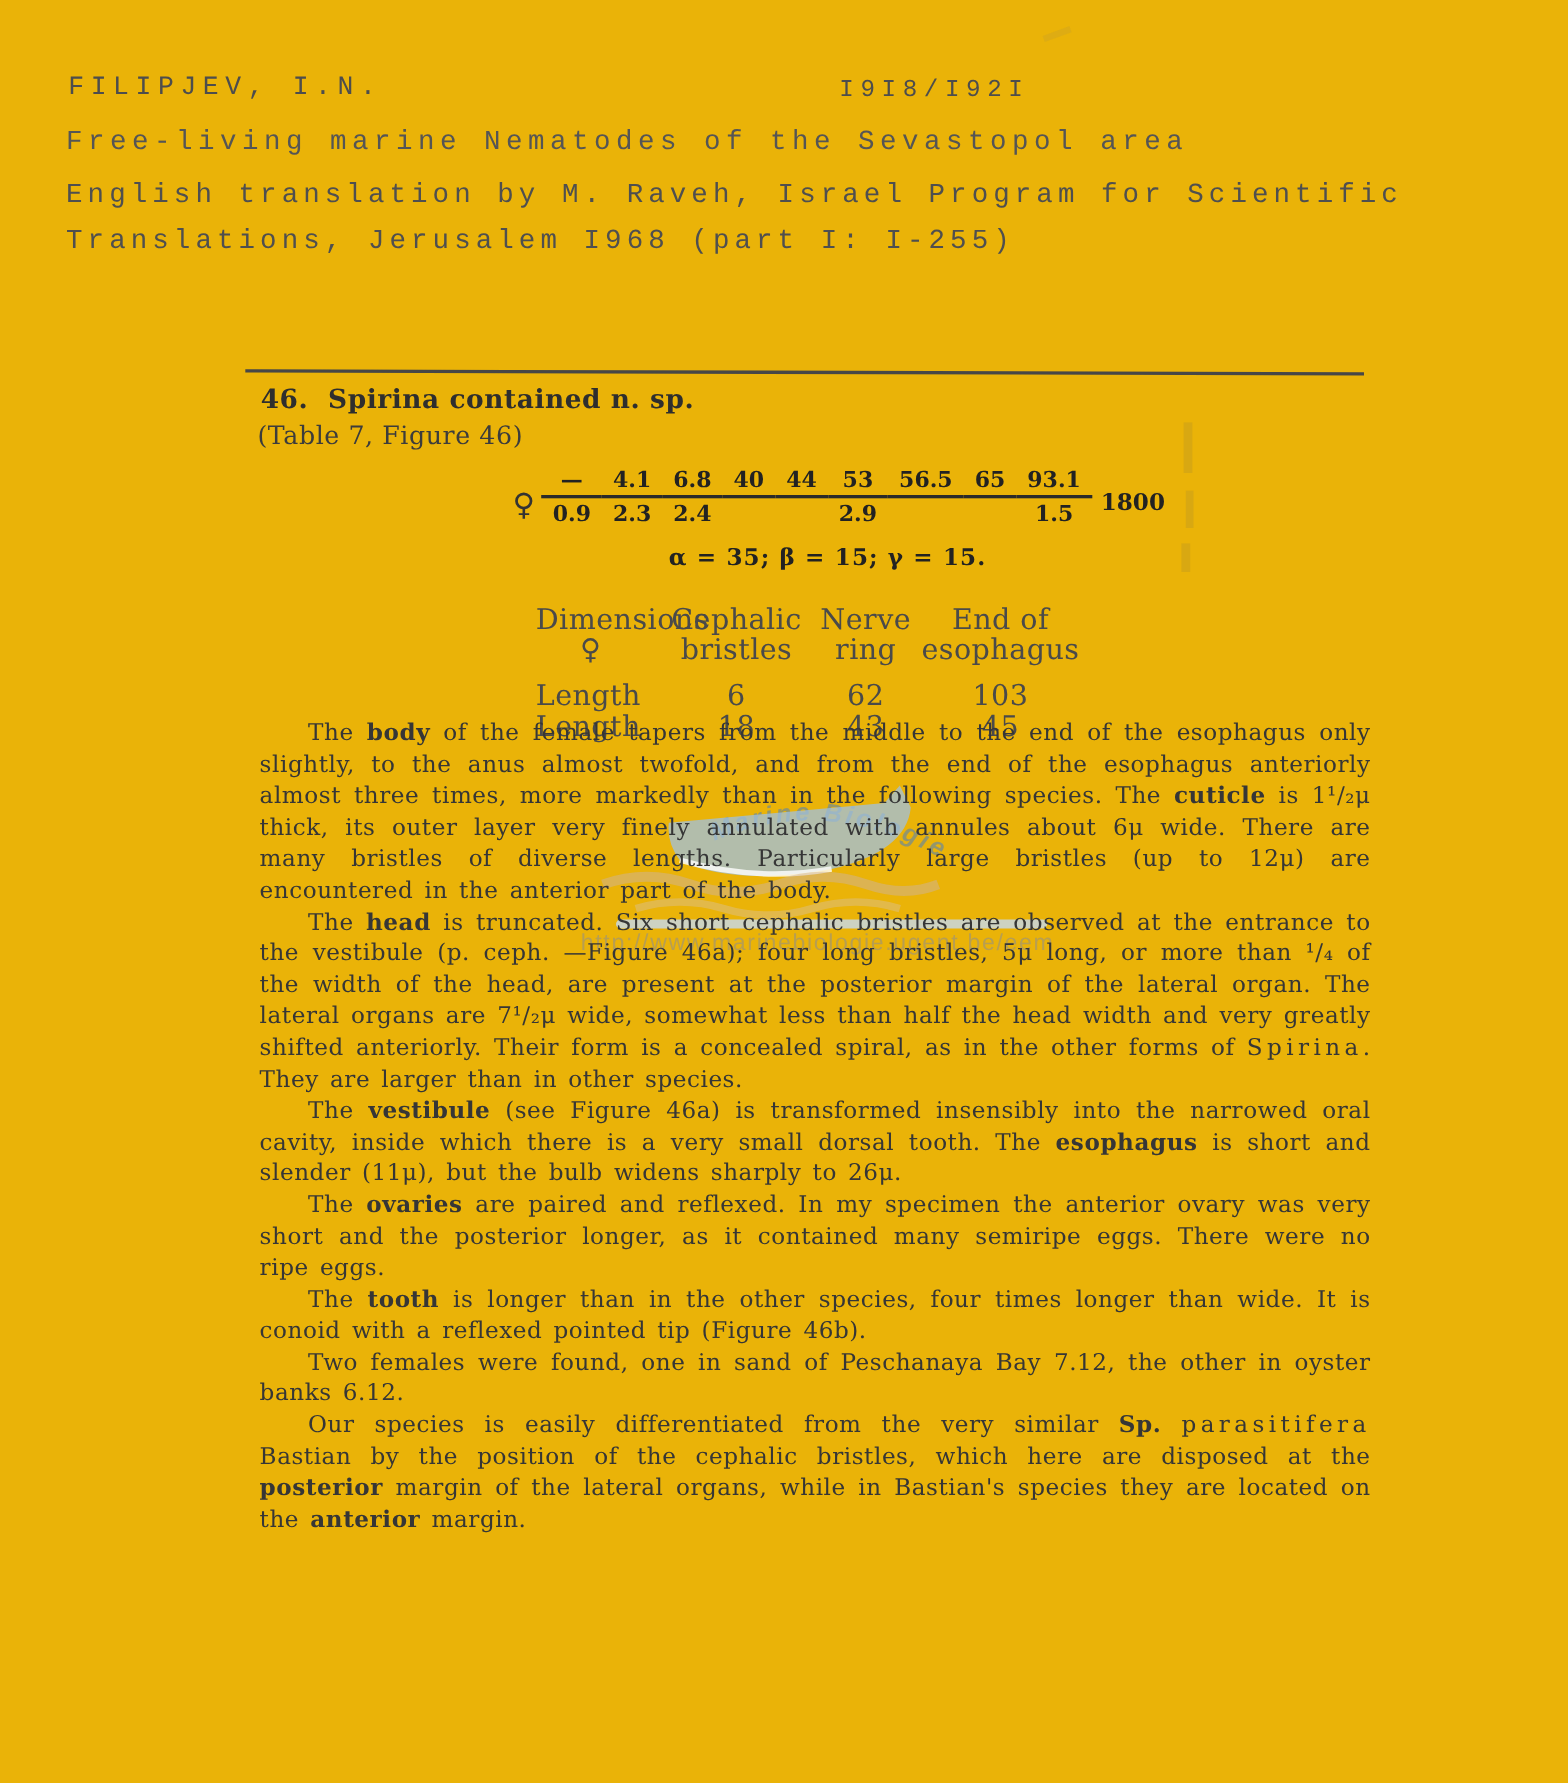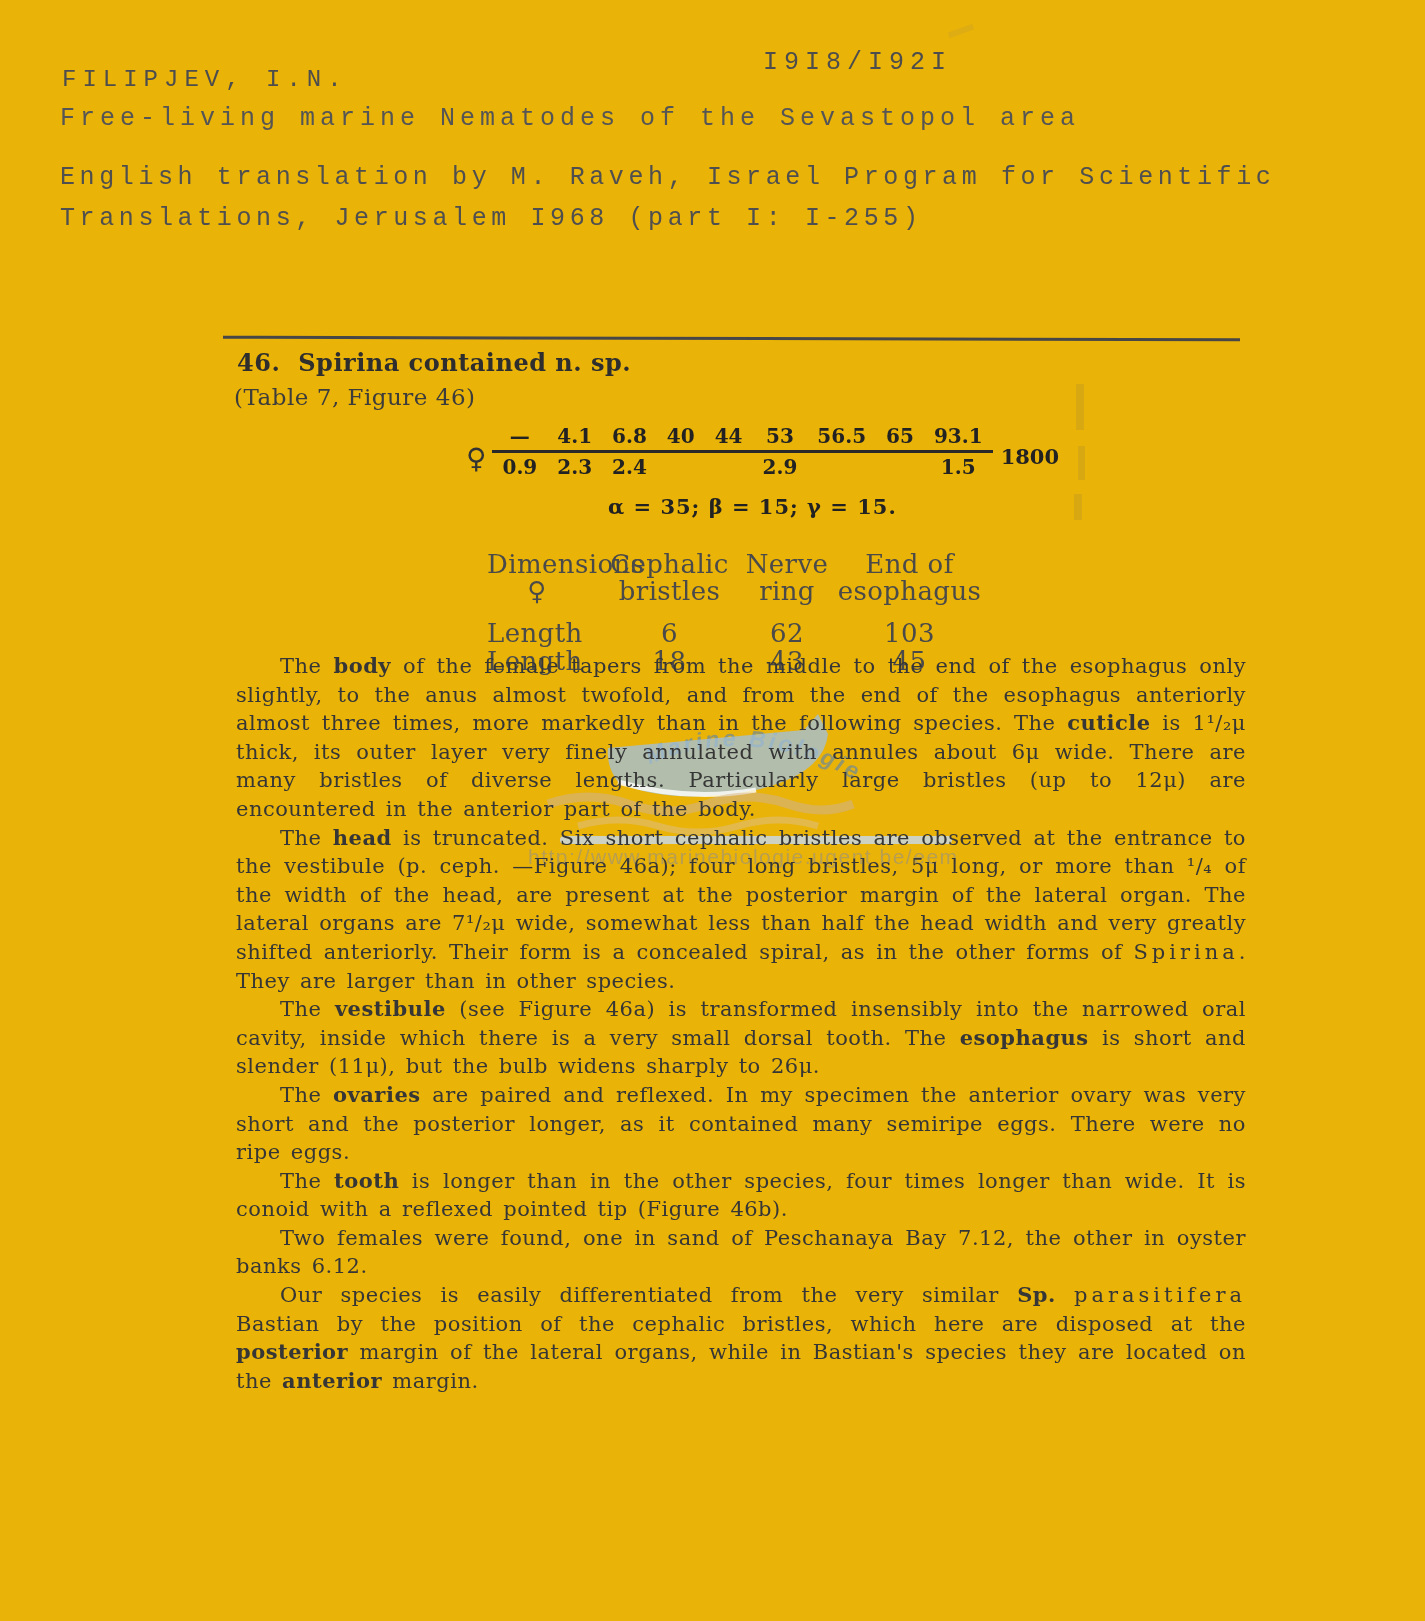--- a/index.html
+++ b/index.html
@@ -7,22 +7,22 @@
     position:relative;width:1425px;height:1621px;margin:0 auto;
     background:#eab308;overflow:hidden;
     font-family:"DejaVu Serif", serif;color:#333;
   }
   
   .typed{
     position:absolute;font-family:"Liberation Mono","DejaVu Sans Mono",monospace;
     color:#4d4d4d;white-space:nowrap;
   }
   .author{left:62px;top:66px;font-size:24px;letter-spacing:6px;}
-  .years{left:763px;top:48px;font-size:25px;letter-spacing:6px;}
-  .doc-title{left:60px;top:104px;font-size:25px;letter-spacing:5px;color:#555;}
+  .years{left:763px;top:69px;font-size:22px;letter-spacing:6px;}
+  .doc-title{left:60px;top:114px;font-size:25px;letter-spacing:5px;color:#555;}
   .trans1{left:60px;top:163px;font-size:25px;letter-spacing:4.6px;color:#4f4f4f;}
   .trans2{left:60px;top:204px;font-size:25px;letter-spacing:4.6px;color:#4f4f4f;}
   
   .rule{position:absolute;left:223px;top:337px;width:1017px;height:3px;background:#474747;transform:rotate(0.15deg);}
   
   .heading{position:absolute;left:237px;top:348px;font-size:24px;font-weight:600;color:#2e2e2e;letter-spacing:0.5px;}
   .heading .num{margin-right:18px;}
   .subheading{position:absolute;left:234px;top:384px;font-size:23px;color:#3c3c3c;letter-spacing:0.5px;}
   
   .formula{position:absolute;left:466px;top:424px;display:flex;align-items:center;color:#222;}

